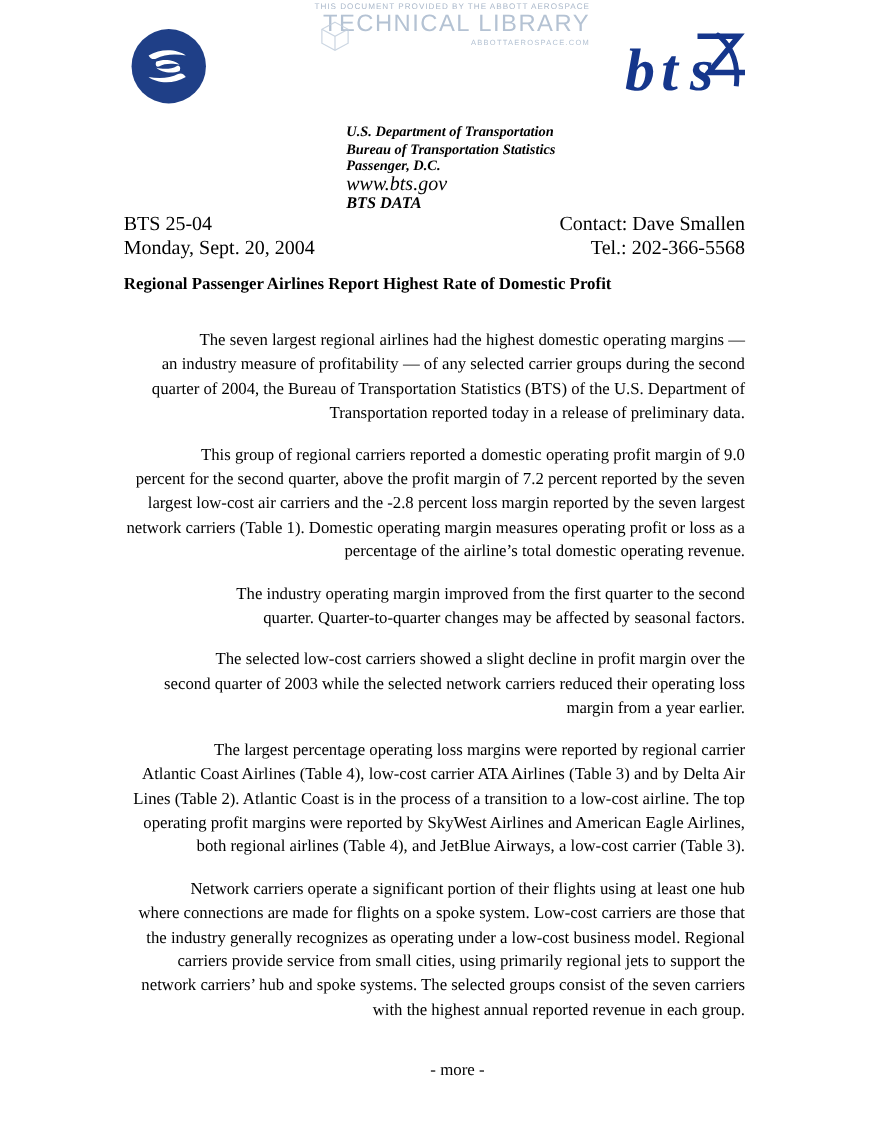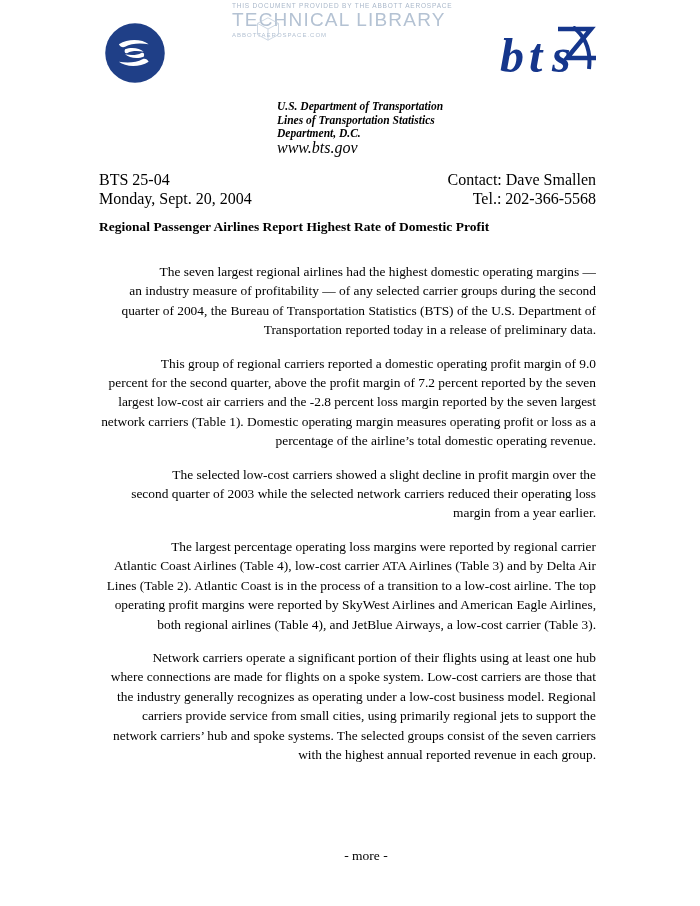--- a/index.html
+++ b/index.html
@@ -22,21 +22,21 @@
     height: 906px;
     box-sizing: border-box;
   }
 
   
   .watermark {
     position: absolute;
     top: 2px;
     left: 232px;
     width: 240px;
-    text-align: left;
+    text-align: right;
     color: #b9c6d6;
     user-select: none;
   }
   .wm-top {
     font-family: "Liberation Sans", sans-serif;
     font-size: 6.5px;
     letter-spacing: 0.8px;
     color: #aab8ca;
     margin-bottom: 1px;
   }
@@ -191,23 +191,24 @@
       <text x="4" y="92" font-size="96" font-style="italic">b</text>
       <text x="62" y="92" font-size="96" font-style="italic">t</text>
       <text x="108" y="92" font-size="96" font-style="italic">s</text>
     </g>
     <path d="M120 6 L186 6 L138 64 L196 64" fill="none" stroke="#15368c" stroke-width="9"></path>
     <path d="M150 2 C176 22, 186 52, 182 86" fill="none" stroke="#15368c" stroke-width="8"></path>
   </svg>
 
   <div class="agency">
     <div class="b">U.S. Department of Transportation</div>
-    <div class="b">Lines of Transportation Statistics</div>
-    <div class="b">Department, D.C.</div>
+    <div class="b">Bureau of Transportation Statistics</div>
+    <div class="b">Passenger, D.C.</div>
     <div class="url">www.bts.gov</div>
+    <div class="btsdata">BTS DATA</div>
   </div>
 
   <div class="rel-row">
     <div class="left">
       <div>BTS 25-04</div>
       <div>Monday, Sept. 20, 2004</div>
     </div>
     <div class="right">
       <div>Contact: Dave Smallen</div>
       <div>Tel.: 202-366-5568</div>
@@ -215,20 +216,21 @@
     <div class="clear"></div>
   </div>
 
   <div class="headline">
     <div>Regional Passenger Airlines Report Highest Rate of Domestic Profit</div>
   </div>
 
   <div class="body">
     <p>The seven largest regional airlines had the highest domestic operating margins — an industry measure of profitability — of any selected carrier groups during the second quarter of 2004, the Bureau of Transportation Statistics (BTS) of the U.S. Department of Transportation reported today in a release of preliminary data.</p>
     <p>This group of regional carriers reported a domestic operating profit margin of 9.0 percent for the second quarter, above the profit margin of 7.2 percent reported by the seven largest low-cost air carriers and the -2.8 percent loss margin reported by the seven largest network carriers (Table 1).  Domestic operating margin measures operating profit or loss as a percentage of the airline’s total domestic operating revenue.</p>
+    <p>The industry operating margin improved from the first quarter to the second quarter.  Quarter-to-quarter changes may be affected by seasonal factors.</p>
     <p>The selected low-cost carriers showed a slight decline in profit margin over the second quarter of 2003 while the selected network carriers reduced their operating loss margin from a year earlier.</p>
     <p>The largest percentage operating loss margins were reported by regional carrier Atlantic Coast Airlines (Table 4), low-cost carrier ATA Airlines (Table 3) and by Delta Air Lines (Table 2). Atlantic Coast is in the process of a transition to a low-cost airline. The top operating profit margins were reported by SkyWest Airlines and American Eagle Airlines, both regional airlines (Table 4), and JetBlue Airways, a low-cost carrier (Table 3).</p>
     <p>Network carriers operate a significant portion of their flights using at least one hub where connections are made for flights on a spoke system. Low-cost carriers are those that the industry generally recognizes as operating under a low-cost business model. Regional carriers provide service from small cities, using primarily regional jets to support the network carriers’ hub and spoke systems. The selected groups consist of the seven carriers with the highest annual reported revenue in each group.</p>
   </div>
 
   <div class="more">- more -</div>
 
 </div>
 
 </body></html>

